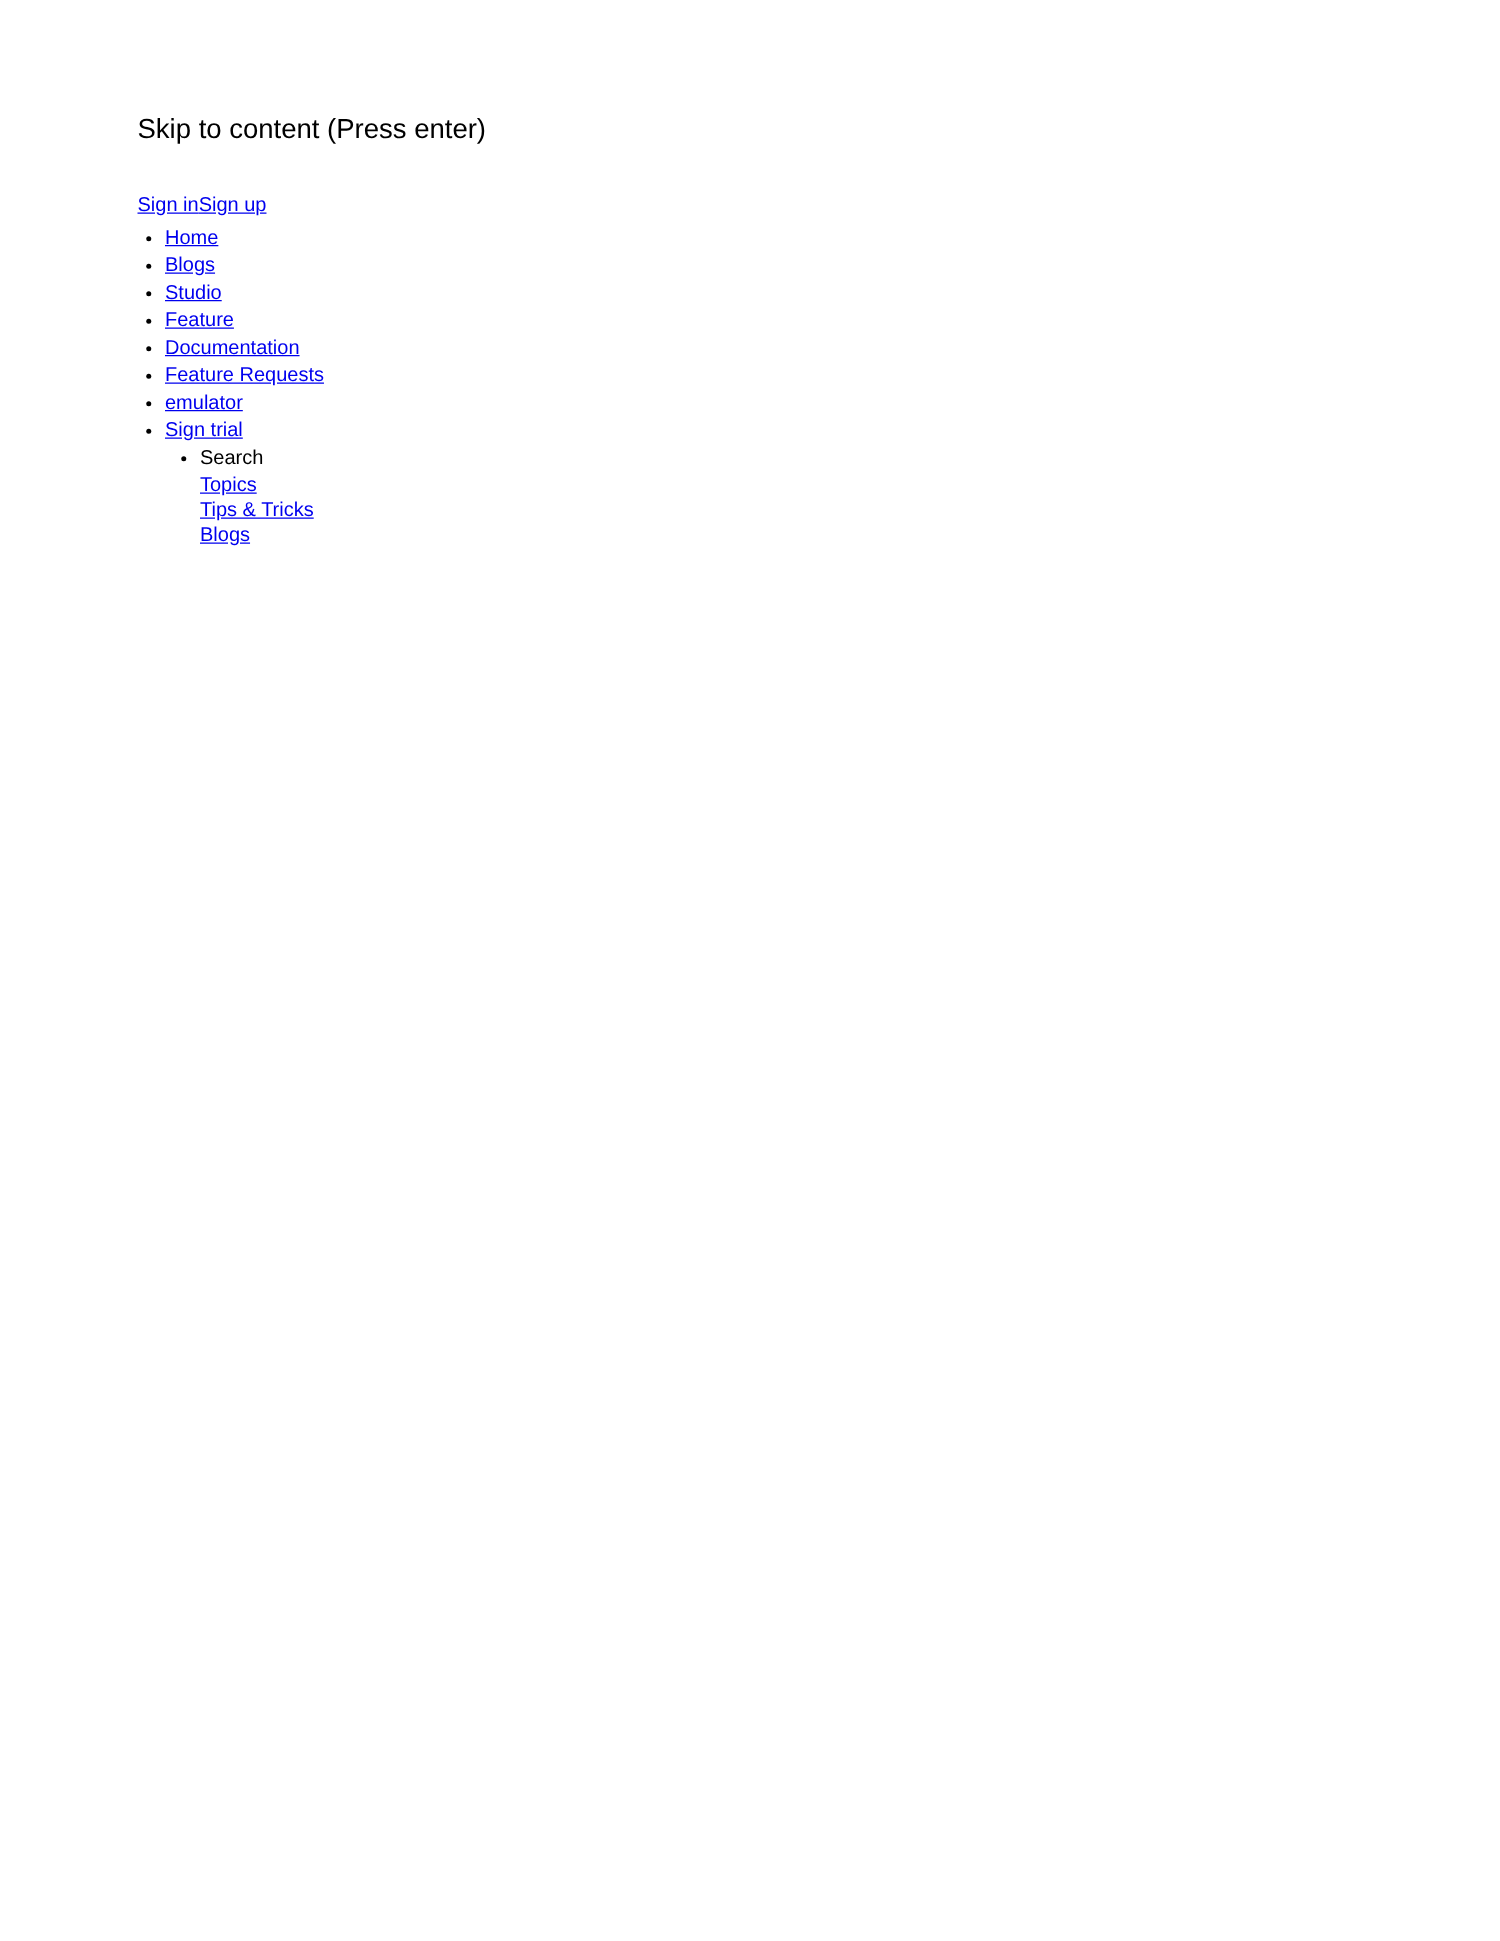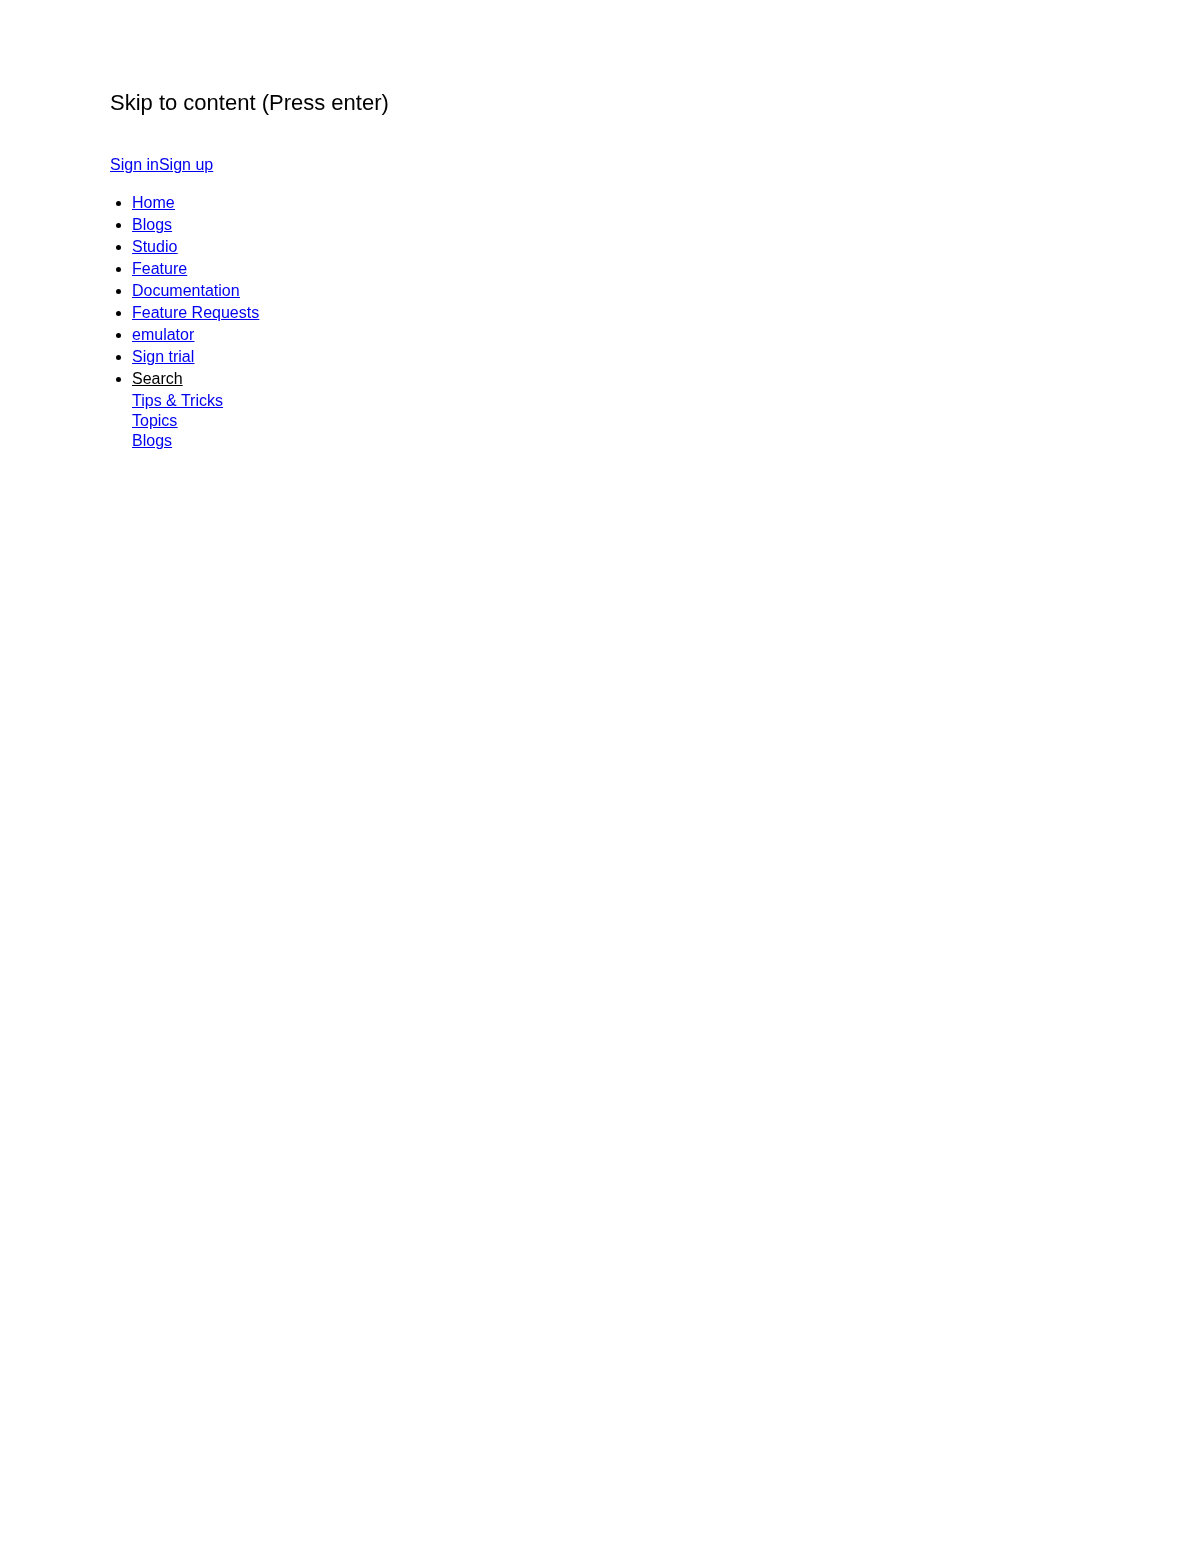--- a/index.html
+++ b/index.html
@@ -23,48 +23,48 @@
 
     .skip-link {
       display: block;
       margin-bottom: 40px;
       color: #000000;
       text-decoration: none;
       font-size: 22px;
     }
 
     .auth-links {
-      margin-bottom: 20px;
+      margin-bottom: 8px;
     }
 
     .auth-links a {
       color: #0000EE;
       text-decoration: underline;
       font-size: 16px;
     }
 
     .nav-list {
       list-style: disc;
       padding-left: 22px;
-      text-decoration: underline;
     }
 
     .nav-list li {
       margin-bottom: 4px;
       font-size: 16px;
     }
 
     .nav-list li a {
       color: #0000EE;
       text-decoration: underline;
       font-size: 16px;
     }
 
     .nav-list li.no-link {
       color: #000000;
+      margin-left: 28px;
     }
 
     .search-sub {
       padding-left: 0;
       list-style: none;
       margin-top: 4px;
     }
 
     .search-sub a {
       color: #0000EE;
@@ -109,24 +109,24 @@
     <li>
       <a href="#">emulator</a>
     </li>
     <li>
       <a href="#">Sign trial</a>
     </li>
     <li class="no-link">
       <span>Search</span>
       <ul class="search-sub">
         <li>
-          <a href="#">Tips &amp; Tricks</a>
+          <a href="#">Topics</a>
         </li>
         <li>
-          <a href="#">Topics</a>
+          <a href="#">Tips &amp; Tricks</a>
         </li>
         <li>
           <a href="#">Blogs</a>
         </li>
       </ul>
     </li>
   </ul>
 
 </div>
 

